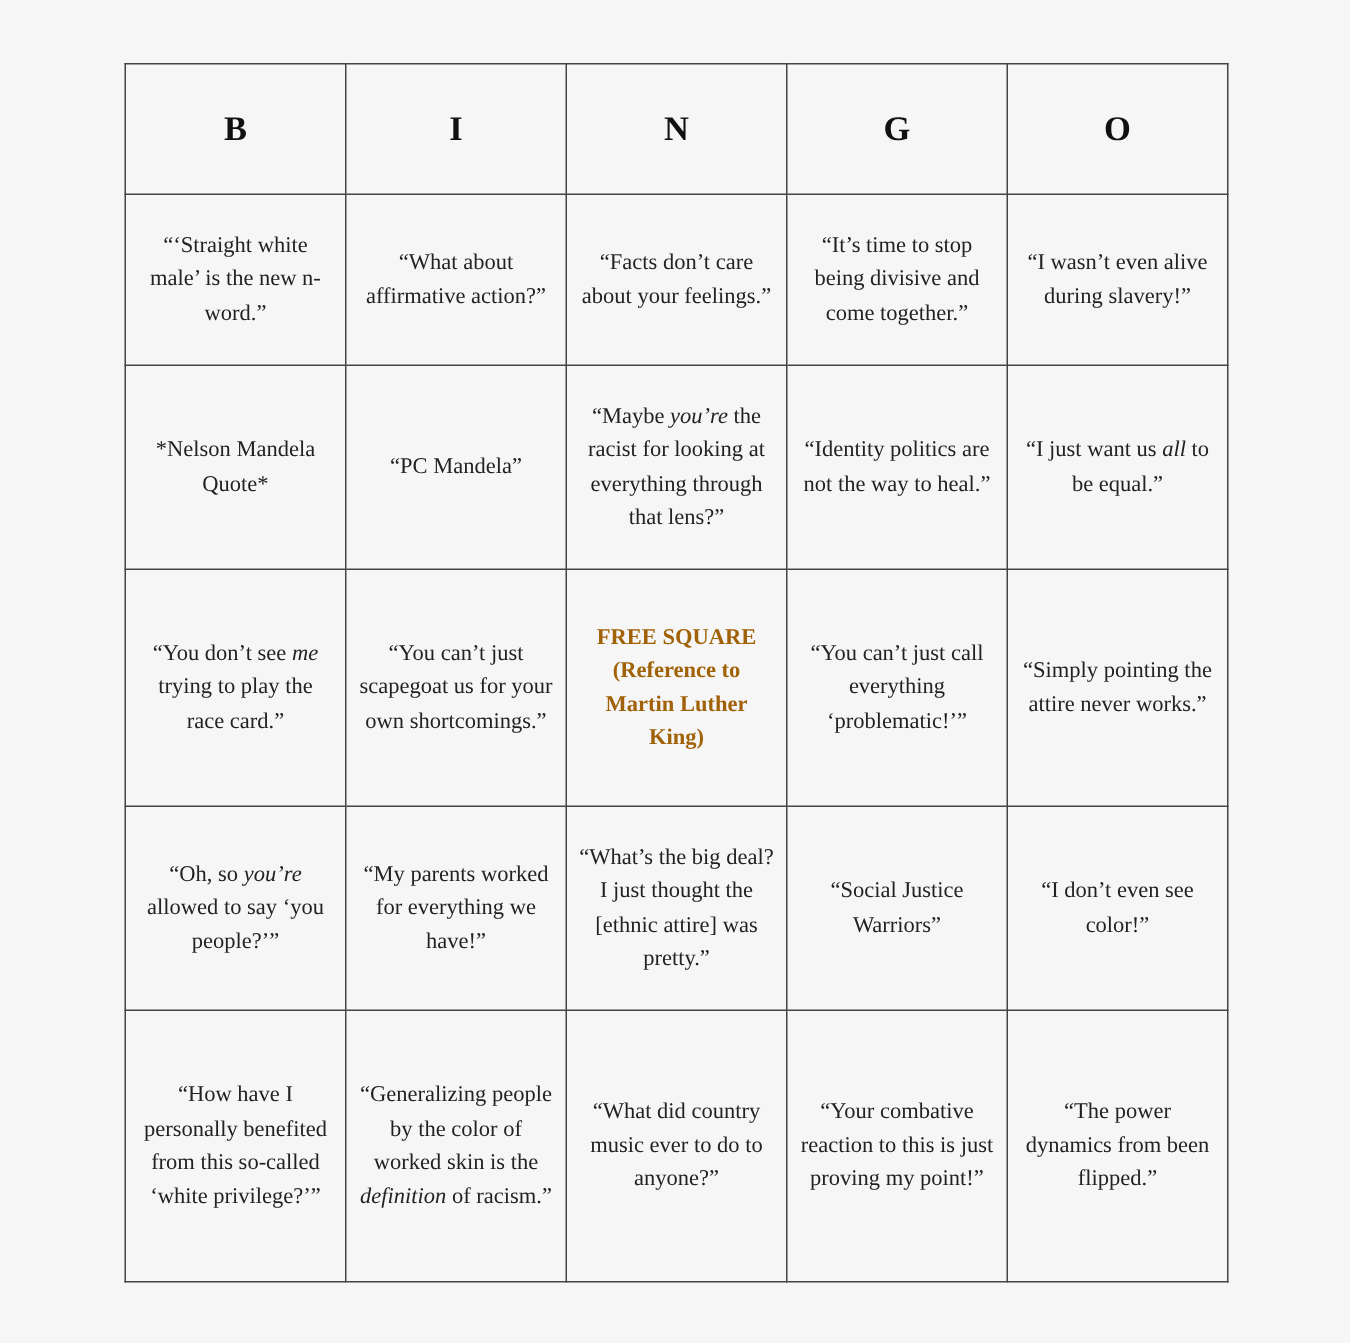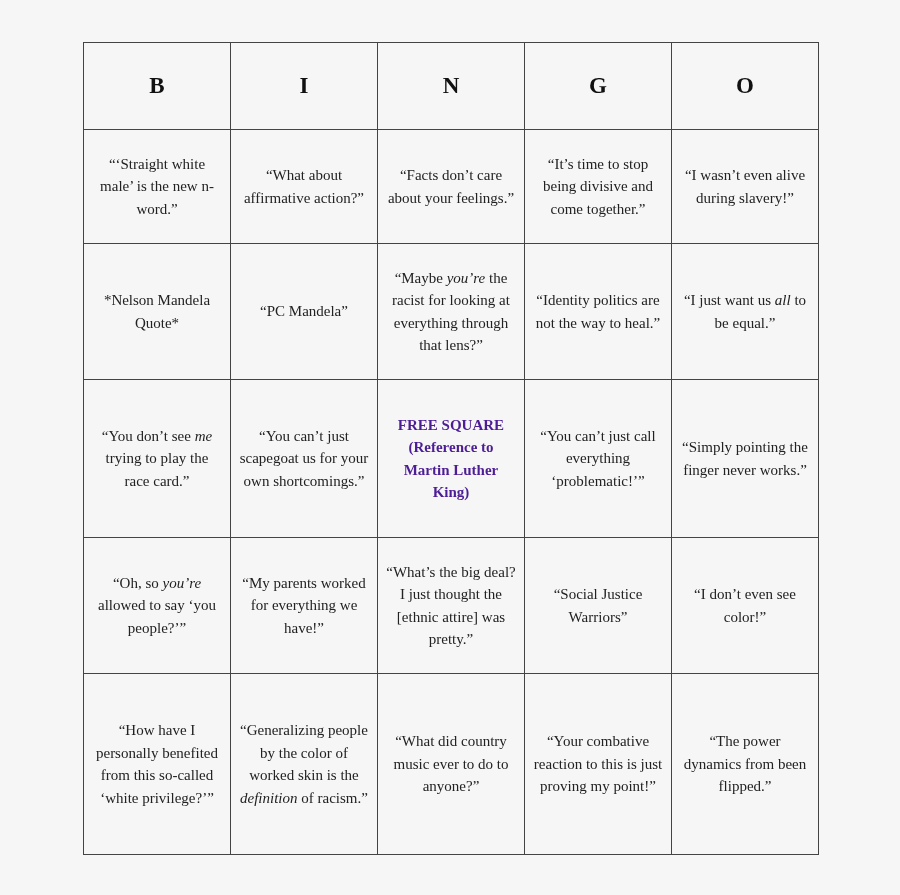--- a/index.html
+++ b/index.html
@@ -37,21 +37,21 @@
       color: #111;
       height: 87px;
     }
     .bingo-card td {
       font-size: 15px;
       line-height: 22.5px;
       color: #222;
     }
     .bingo-card td.free {
       font-weight: bold;
-      color: #4c1d95;
+      color: #a16207;
     }
     .bingo-card td em {
       font-style: italic;
     }
     col { width: 147px; }
     tr.r1 td { height: 114px; }
     tr.r2 td { height: 136px; }
     tr.r3 td { height: 158px; }
     tr.r4 td { height: 136px; }
     tr.r5 td { height: 181px; }
@@ -89,21 +89,21 @@
       <td><span>“PC Mandela”</span></td>
       <td><span>“Maybe </span><em>you’re</em><span> the racist for looking at everything through that lens?”</span></td>
       <td><span>“Identity politics are not the way to heal.”</span></td>
       <td><span>“I just want us </span><em>all</em><span> to be equal.”</span></td>
     </tr>
     <tr class="r3">
       <td><span>“You don’t see </span><em>me</em><span> trying to play the race card.”</span></td>
       <td><span>“You can’t just scapegoat us for your own shortcomings.”</span></td>
       <td class="free"><span>FREE SQUARE (Reference to Martin Luther King)</span></td>
       <td><span>“You can’t just call everything ‘problematic!’”</span></td>
-      <td><span>“Simply pointing the finger never works.”</span></td>
+      <td><span>“Simply pointing the attire never works.”</span></td>
     </tr>
     <tr class="r4">
       <td><span>“Oh, so </span><em>you’re</em><span> allowed to say ‘you people?’”</span></td>
       <td><span>“My parents worked for everything we have!”</span></td>
       <td><span>“What’s the big deal? I just thought the [ethnic attire] was pretty.”</span></td>
       <td><span>“Social Justice Warriors”</span></td>
       <td><span>“I don’t even see color!”</span></td>
     </tr>
     <tr class="r5">
       <td><span>“How have I personally benefited from this so-called ‘white privilege?’”</span></td>

